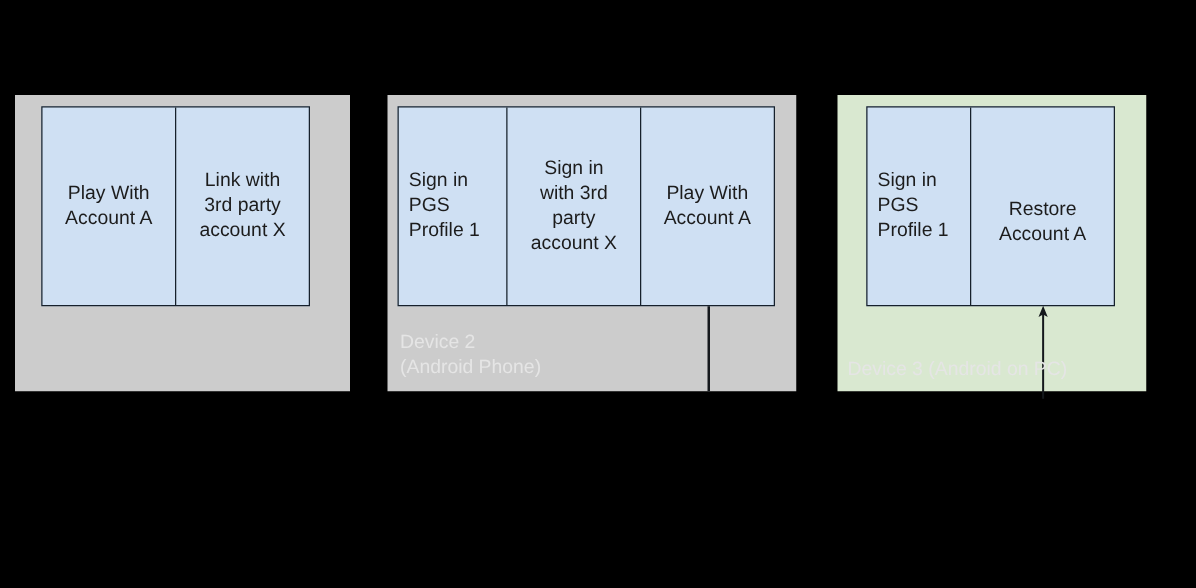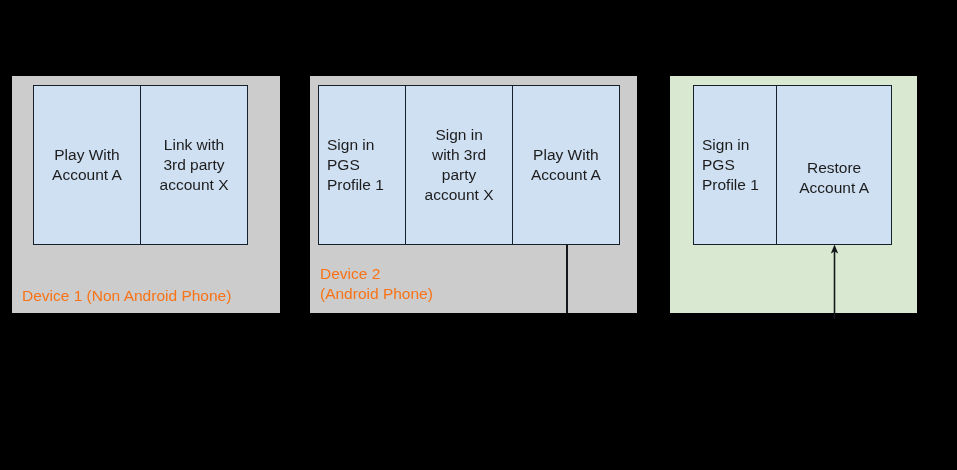--- a/index.html
+++ b/index.html
@@ -48,21 +48,21 @@
   .step-cell:last-child { border-right: none; }
   .step-cell.align-left {
     justify-content: flex-start;
     text-align: left;
     padding-left: 8px;
   }
 
   
   .panel-caption {
     position: absolute;
-    color: #f97316;
+    color: #e5e5e5;
     font-size: 15.5px;
     line-height: 1.32;
     white-space: pre-line;
   }
 
   
   .connector-line {
     position: absolute;
     background: #14181C;
   }
@@ -79,21 +79,20 @@
   <div class="device-panel panel-gray" style="left:12px; top:76px; width:268px; height:237px;"></div>
 
   <div class="step-strip" style="left:33px; top:85px; width:215px; height:160px;">
     <div class="step-cell" style="width: 108px; white-space: pre-line;">Play With
 Account A</div>
     <div class="step-cell" style="width: 107px; white-space: pre-line;">Link with
 3rd party
 account X</div>
   </div>
 
-  <div class="panel-caption" style="left: 22px; top: 286px; width: 250px; white-space: pre-line;">Device 1 (Non Android Phone)</div>
 
   <div class="device-panel panel-gray" style="left:310px; top:76px; width:327px; height:237px;"></div>
 
   <div class="step-strip" style="left:318px; top:85px; width:302px; height:160px;">
     <div class="step-cell align-left" style="width: 88px; white-space: pre-line;">Sign in
 PGS
 Profile 1</div>
     <div class="step-cell" style="width: 107px; white-space: pre-line;">Sign in
 with 3rd
 party
@@ -115,14 +114,15 @@
 Profile 1</div>
     <div class="step-cell" style="width: 115px; white-space: pre-line; margin-top: 26px;">Restore
 Account A</div>
   </div>
 
   <svg class="connector-arrow" width="20" height="76" style="left:825px; top:243px;">
     <line x1="9.5" y1="76" x2="9.5" y2="8" stroke="#14181C" stroke-width="1.6"></line>
     <path d="M 9.5 1.5 L 13.2 10.5 L 9.5 8.6 L 5.8 10.5 Z" fill="#14181C"></path>
   </svg>
 
+  <div class="panel-caption" style="left: 678px; top: 286px; width: 240px; white-space: pre-line;">Device 3 (Android on PC)</div>
 
 </div>
 
 </body></html>

